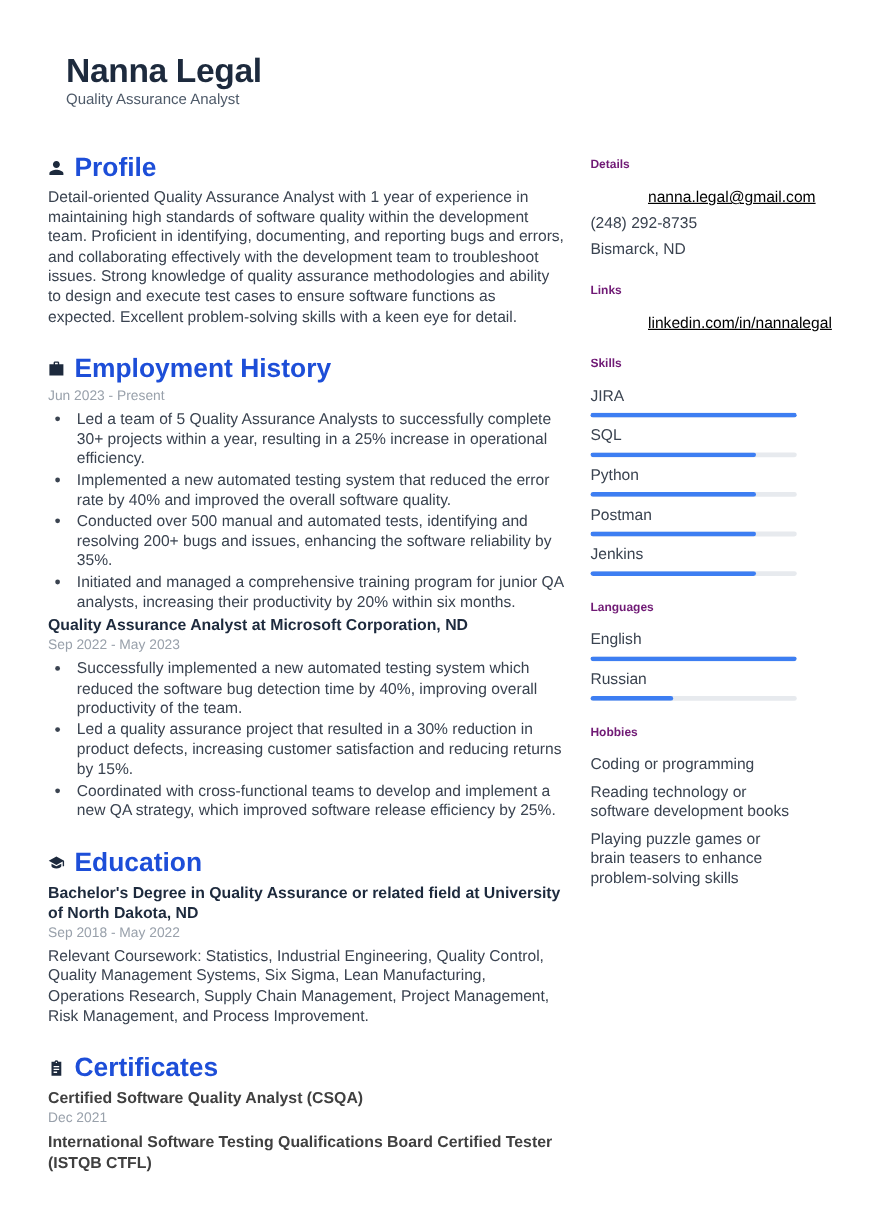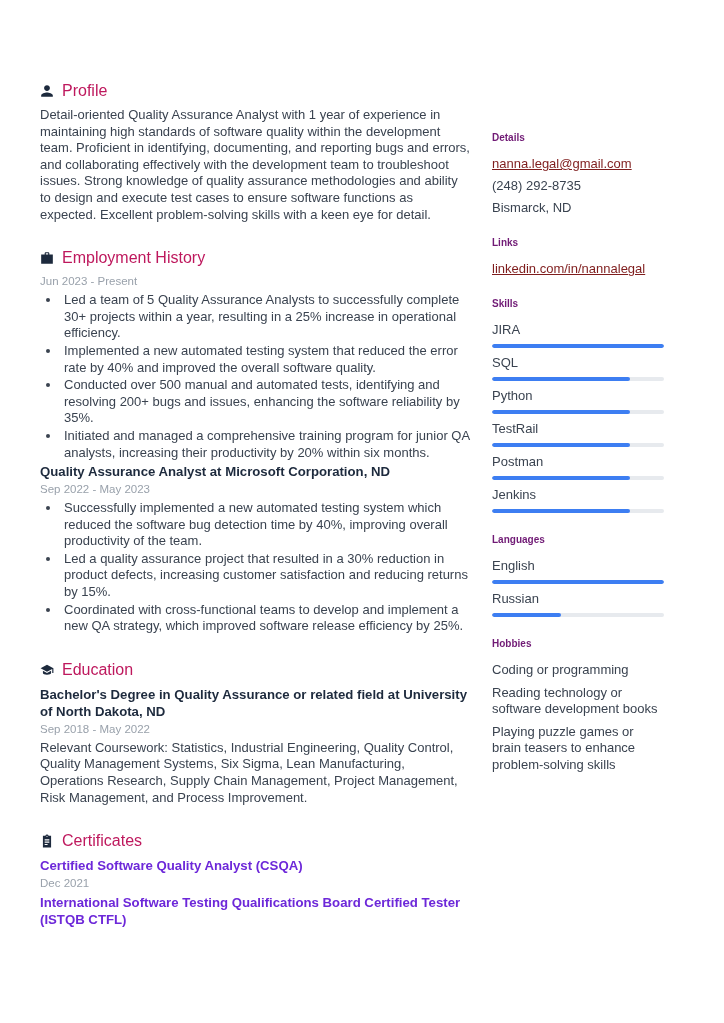--- a/index.html
+++ b/index.html
@@ -17,50 +17,54 @@
   .main { width:430px; flex:none; }
   .head-block { padding-left:15px; }
   .person-name { font-size:28px; line-height:33px; font-weight:700; color:#1d2a3d; letter-spacing:-0.3px; }
   .person-title { font-size:12.5px; line-height:16px; color:#4e5a69; }
 
   .section { margin-top:24px; }
   .section.first { margin-top:38px; }
   .section-header { display:flex; align-items:center; gap:8px; margin-bottom:5px; }
   .section-header .ico { width:14px; height:14px; flex:none; display:flex; align-items:center; }
   .section-header svg { width:14px; height:14px; fill:#1d2a3d; }
-  .section-title { font-size:16px; line-height:22px; font-weight:400; color:#be185d; }
+  .section-title { font-size:22px; line-height:22px; font-weight:700; color:#1d4ed8; }
   .section-body { font-size:13px; line-height:16.6px; color:#3a4350; }
 
   .job-title { font-size:13.2px; line-height:17px; font-weight:700; color:#1d2a3d; margin-top:2px; }
   .entry-dates { font-size:11.5px; line-height:15px; color:#99a1ab; margin:2px 0 3px; }
   ul.bullets { list-style:disc; padding-left:21px; margin-bottom:2px; }
   ul.bullets li { padding-left:3px; margin-bottom:1px; }
 
   .degree-title { font-size:13.2px; line-height:17px; font-weight:700; color:#1d2a3d; }
-  .cert-title { font-size:13.2px; line-height:17px; font-weight:700; color:#6d28d9; margin-top:2px; }
+  .cert-title { font-size:13.2px; line-height:17px; font-weight:700; color:#404040; margin-top:2px; }
 
   
   .sidebar { width:172px; flex:none; padding-top:87px; font-size:13px; line-height:16.5px; }
   .sb-section { margin-bottom:18px; }
   .sb-title { font-size:10px; line-height:17px; font-weight:700; color:#701a75; margin-bottom:10px; }
   .detail-row { margin-bottom:6px; line-height:16px; color:#3a4350; }
-  a.link { color:#7f1d1d; text-decoration:underline; }
+  a.link { color:#000000; text-decoration:underline;margin-left:48px; }
   .skill { margin-bottom:7px; }
   .skill-name { line-height:16px; margin-bottom:6px; color:#3a4350; }
   .bar { width:100%; height:4px; background:#e7eaee; border-radius:2px; overflow:hidden; }
   .bar-fill { height:4px; background:#3d7ef2; border-radius:2px; }
   .hobby { margin-bottom:6px; color:#3a4350; }
 </style>
 </head>
 <body>
 
 <div class="page">
 
   <div class="main">
 
+    <div class="head-block">
+      <div class="person-name">Nanna Legal</div>
+      <div class="person-title">Quality Assurance Analyst</div>
+    </div>
 
     <div class="section first">
       <div class="section-header">
         <span class="ico">
           <svg viewBox="0 0 24 24">
               <path d="M12 12c2.8 0 5-2.2 5-5s-2.2-5-5-5-5 2.2-5 5 2.2 5 5 5zm0 2.5c-3.4 0-10 1.7-10 5V22h20v-2.5c0-3.3-6.6-5-10-5z"></path>
             </svg>
         </span>
         <span class="section-title">Profile</span>
       </div>
@@ -170,26 +174,20 @@
             <div class="bar-fill" style="width: 80%;"></div>
           </div>
       </div>
       <div class="skill">
         <div class="skill-name">Python</div>
         <div class="bar">
             <div class="bar-fill" style="width: 80%;"></div>
           </div>
       </div>
       <div class="skill">
-        <div class="skill-name">TestRail</div>
-        <div class="bar">
-            <div class="bar-fill" style="width: 80%;"></div>
-          </div>
-      </div>
-      <div class="skill">
         <div class="skill-name">Postman</div>
         <div class="bar">
             <div class="bar-fill" style="width: 80%;"></div>
           </div>
       </div>
       <div class="skill">
         <div class="skill-name">Jenkins</div>
         <div class="bar">
             <div class="bar-fill" style="width: 80%;"></div>
           </div>

